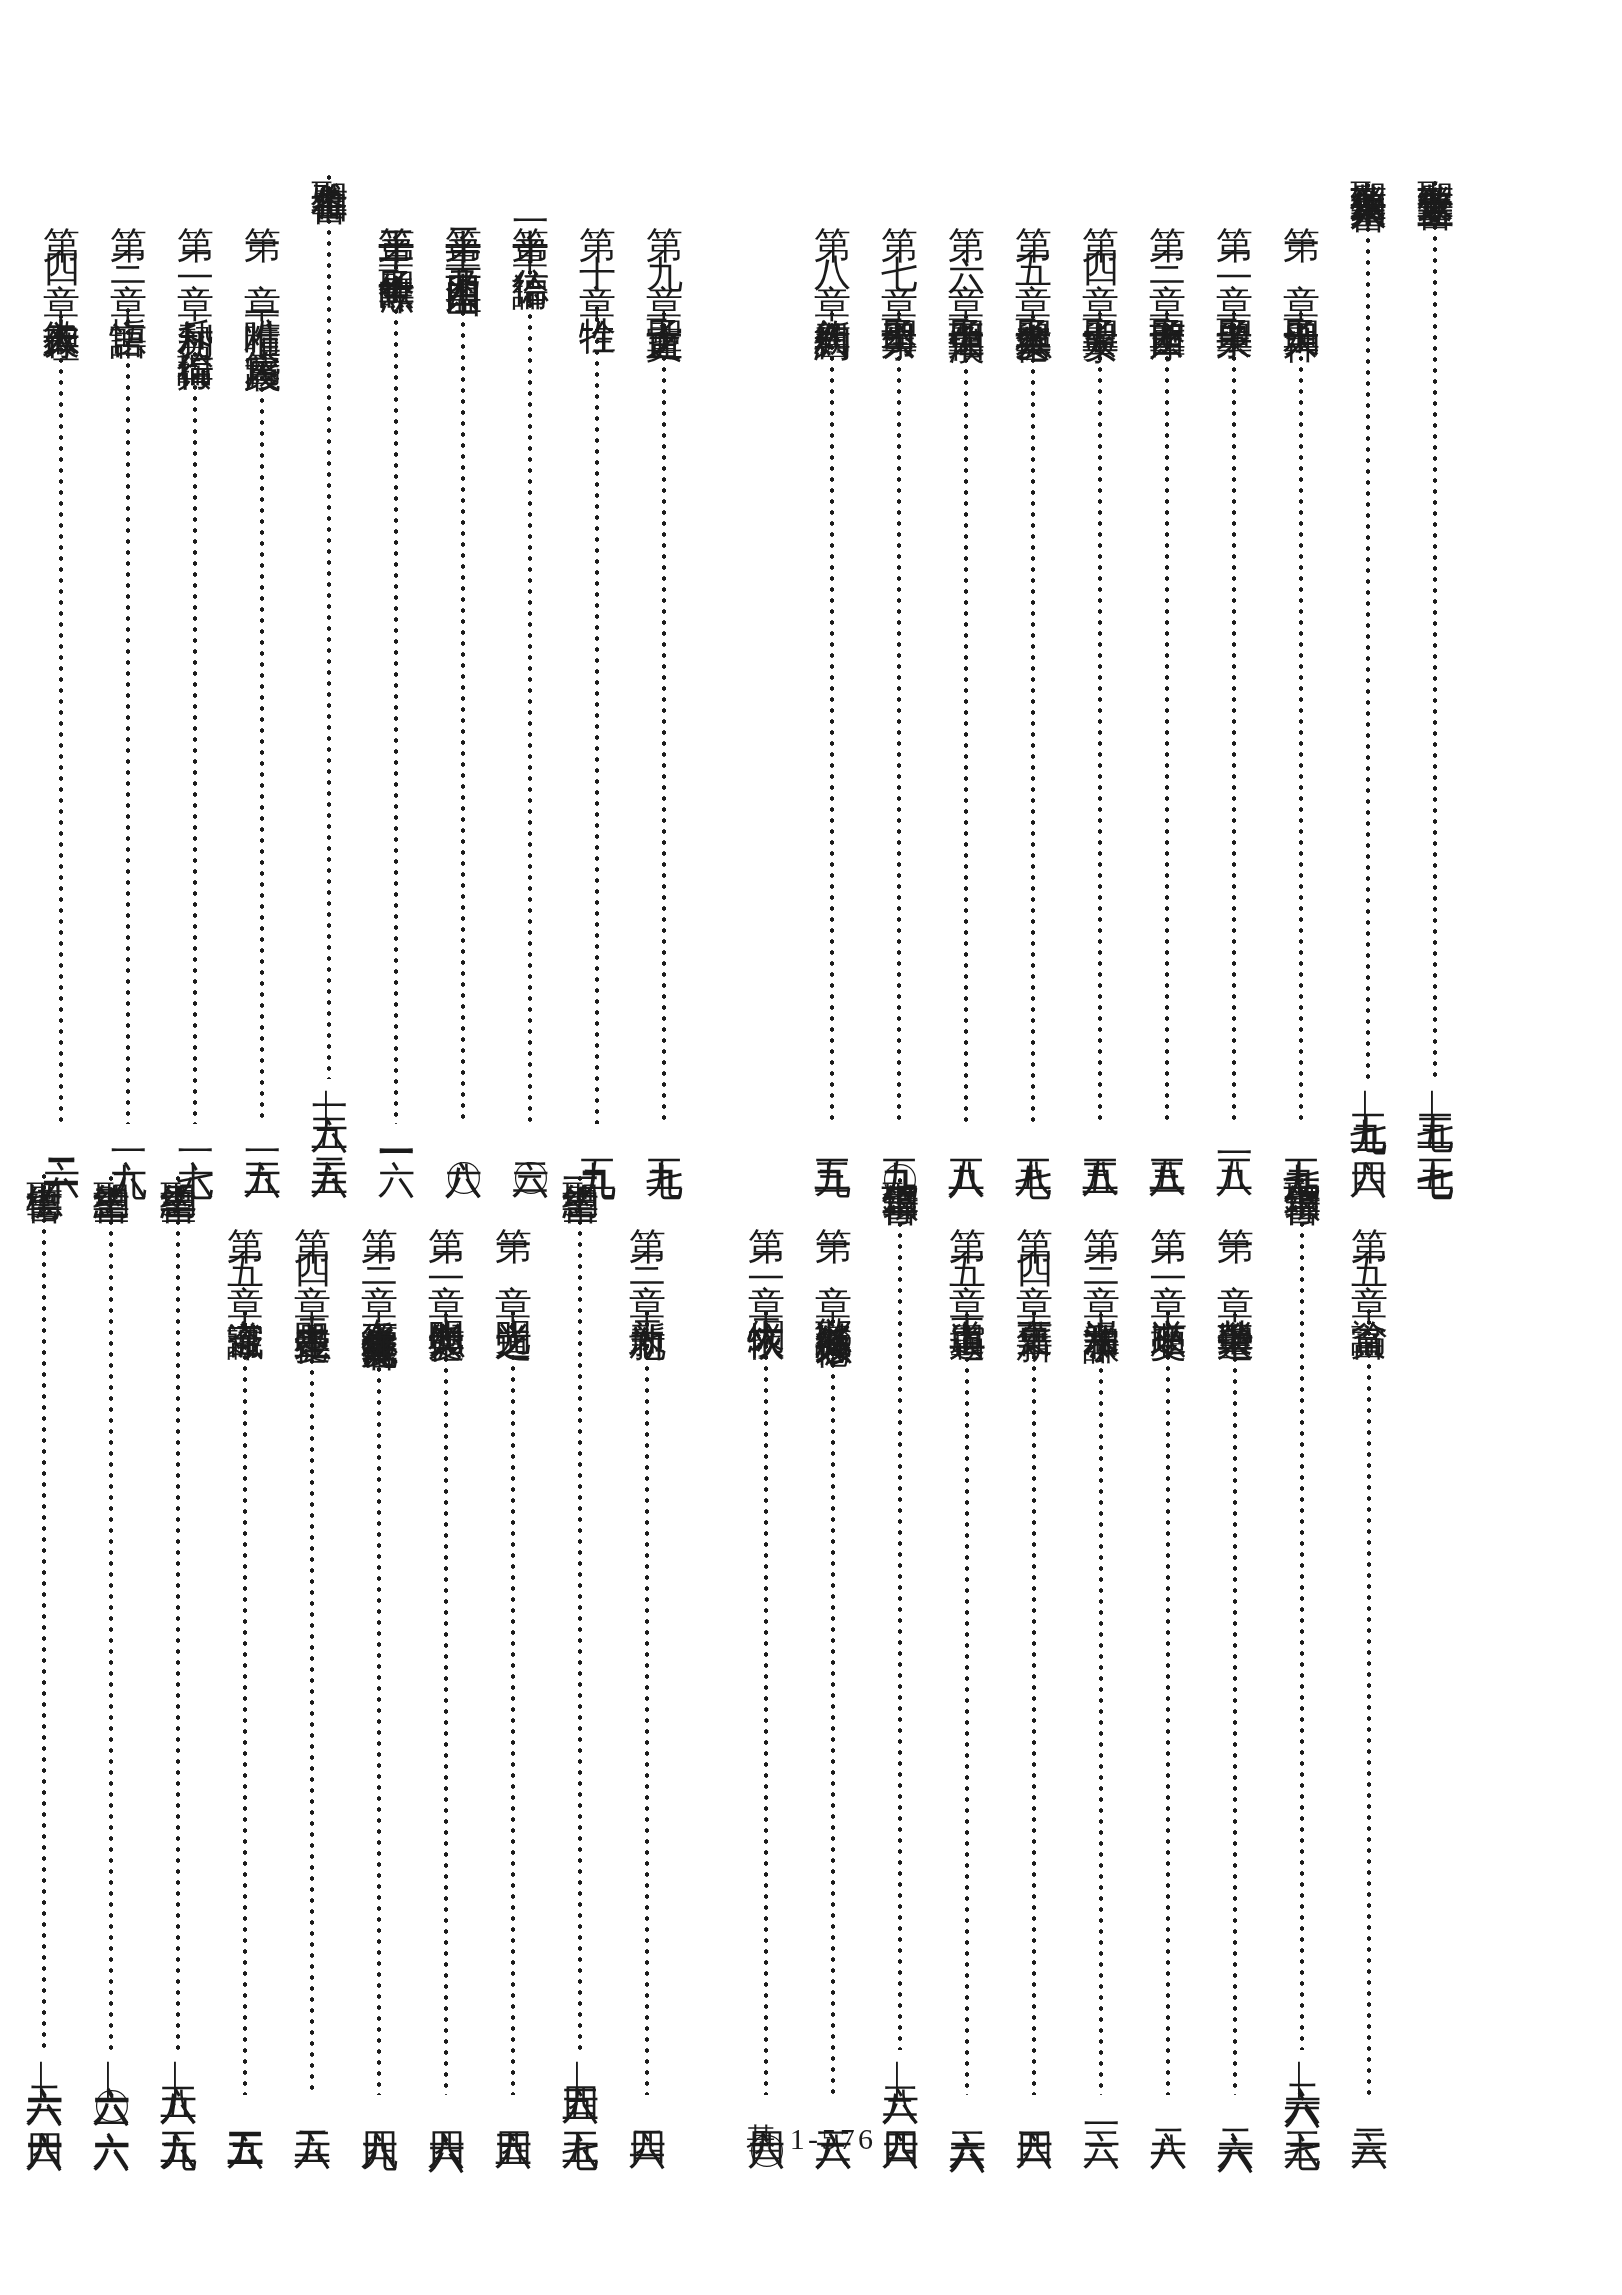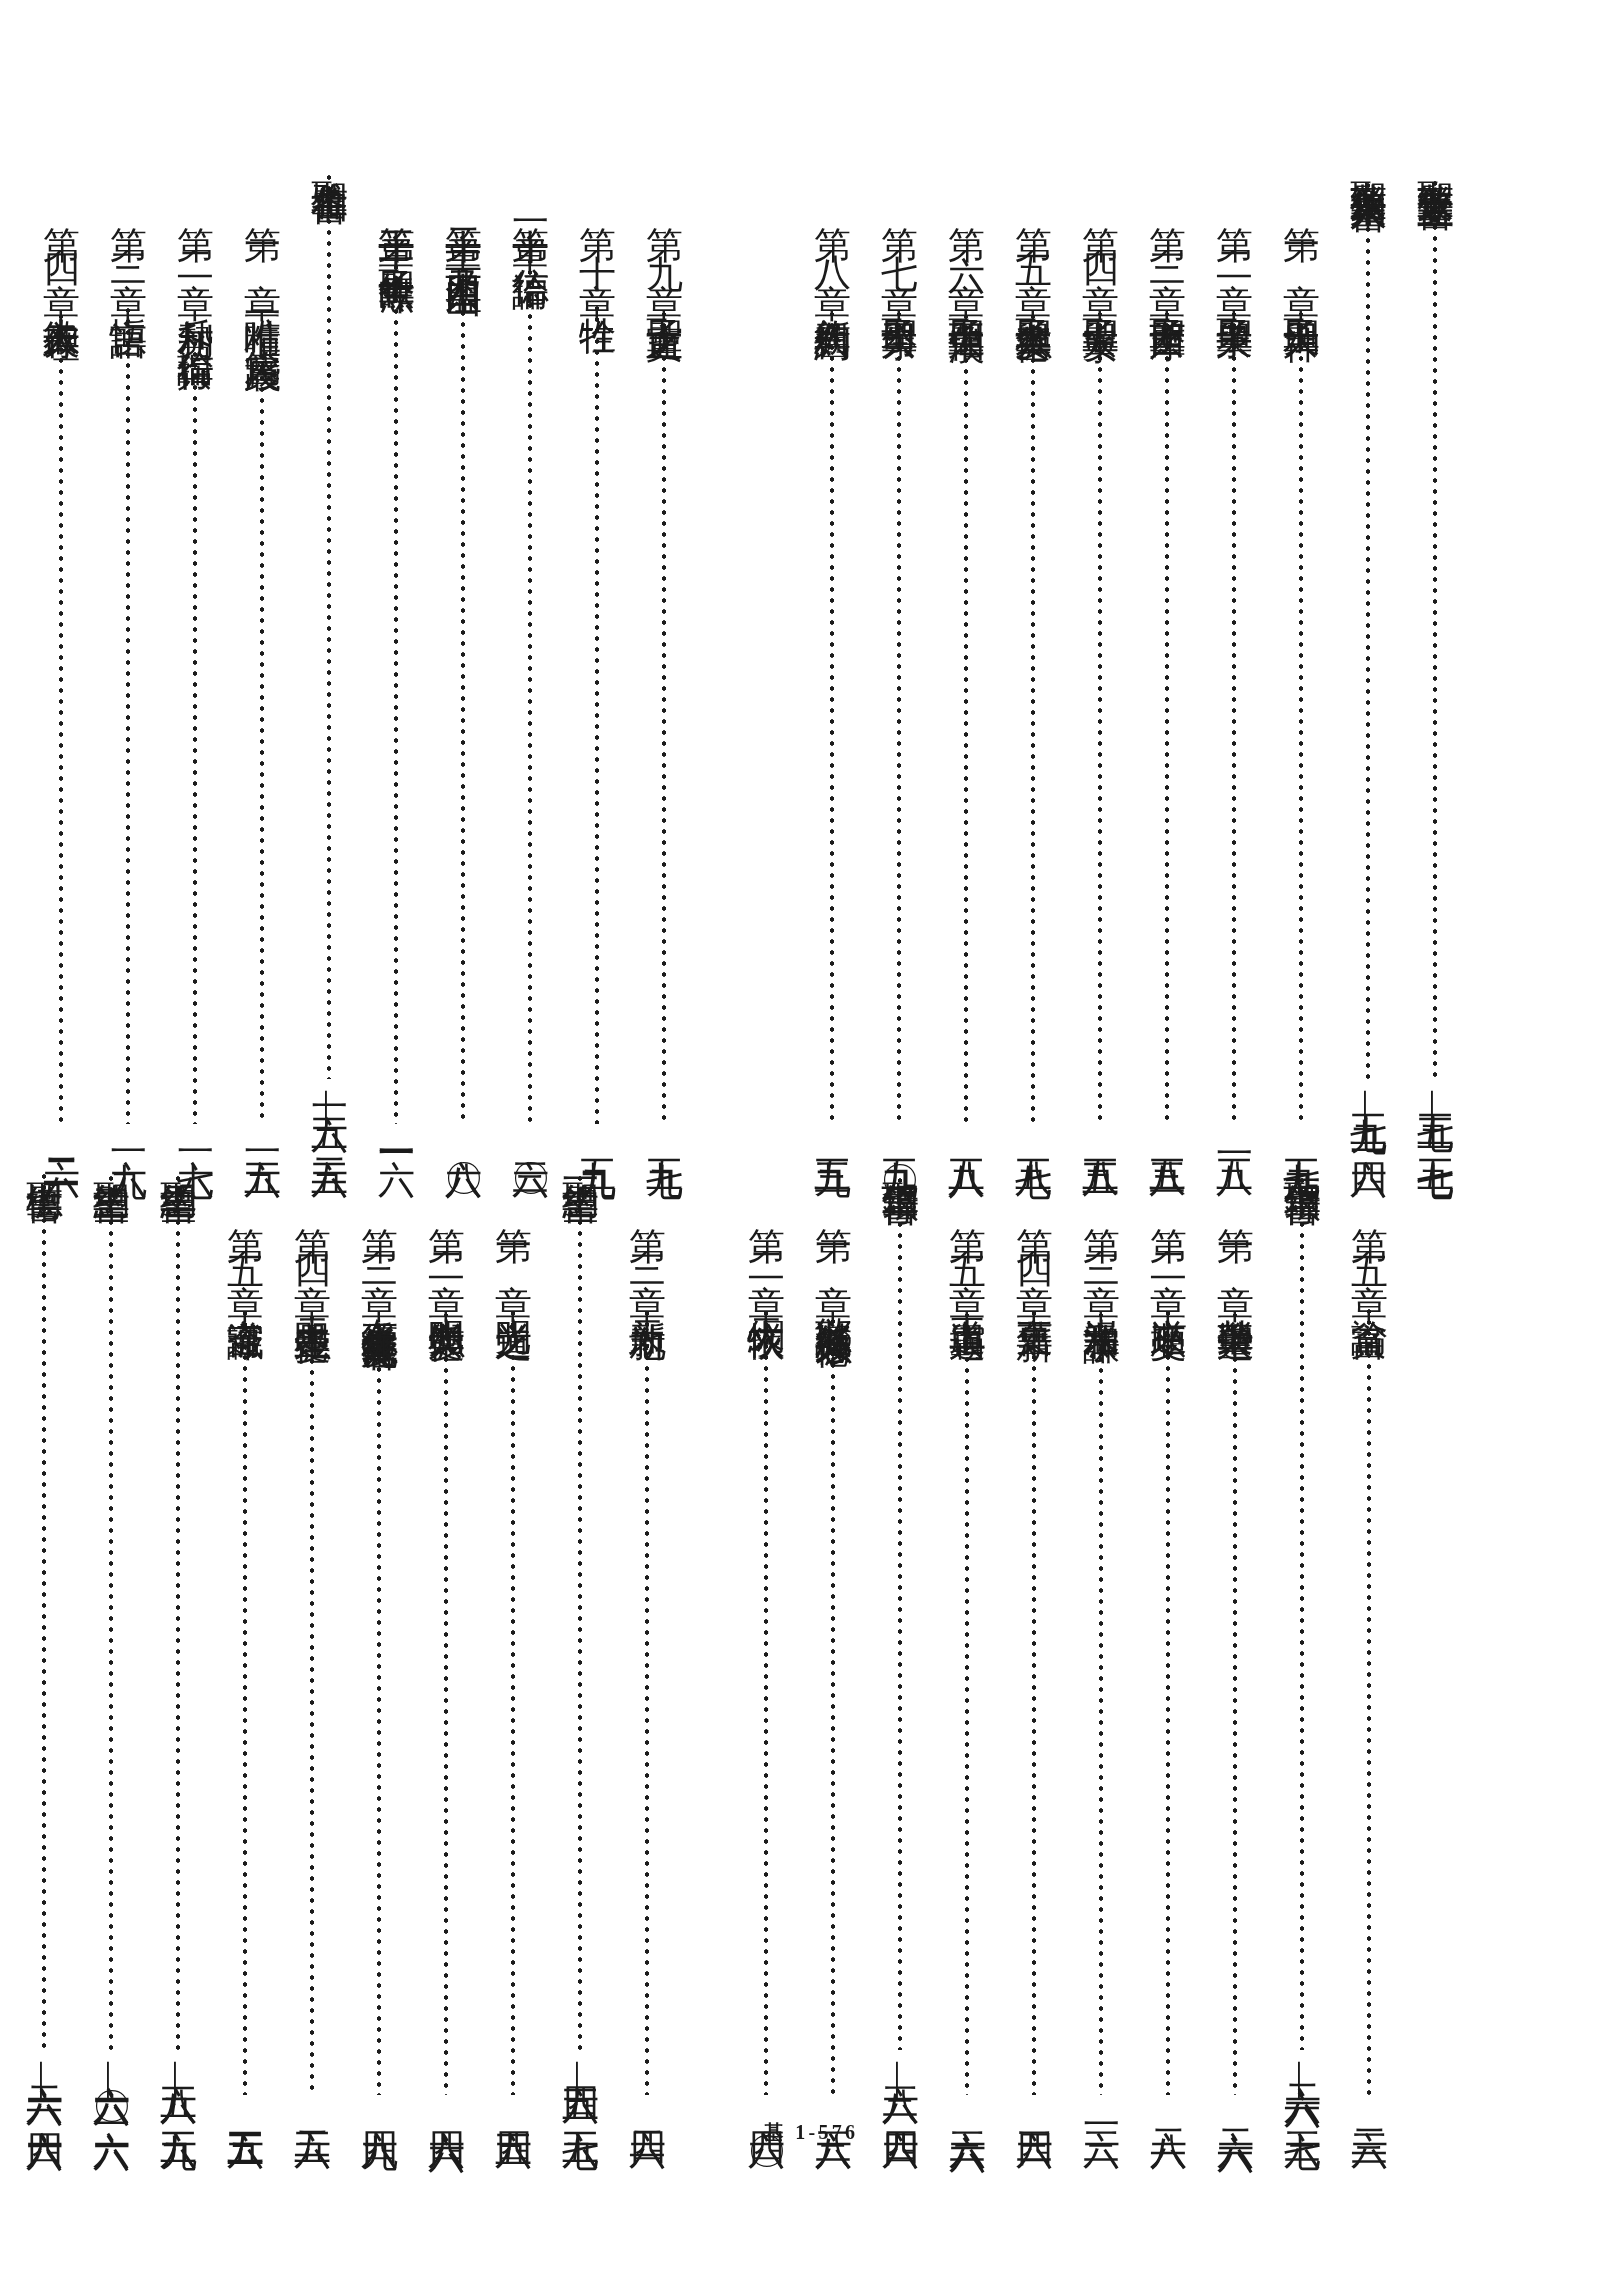--- a/index.html
+++ b/index.html
@@ -61,22 +61,22 @@
     background-repeat: repeat;
     background-position: center top;
   }
 
   .footer {
     position: absolute;
     top: 2119px;
     left: 0;
     width: 100%;
     text-align: center;
-    font-size: 20px;
-    font-weight: bold;
+    font-size: 30px;
+    font-weight: normal;
     letter-spacing: 3.3px;
   }
 </style>
 </head>
 <body>
 
 <div class="page">
   <div class="block" id="upper">
       <div class="col book">
 

